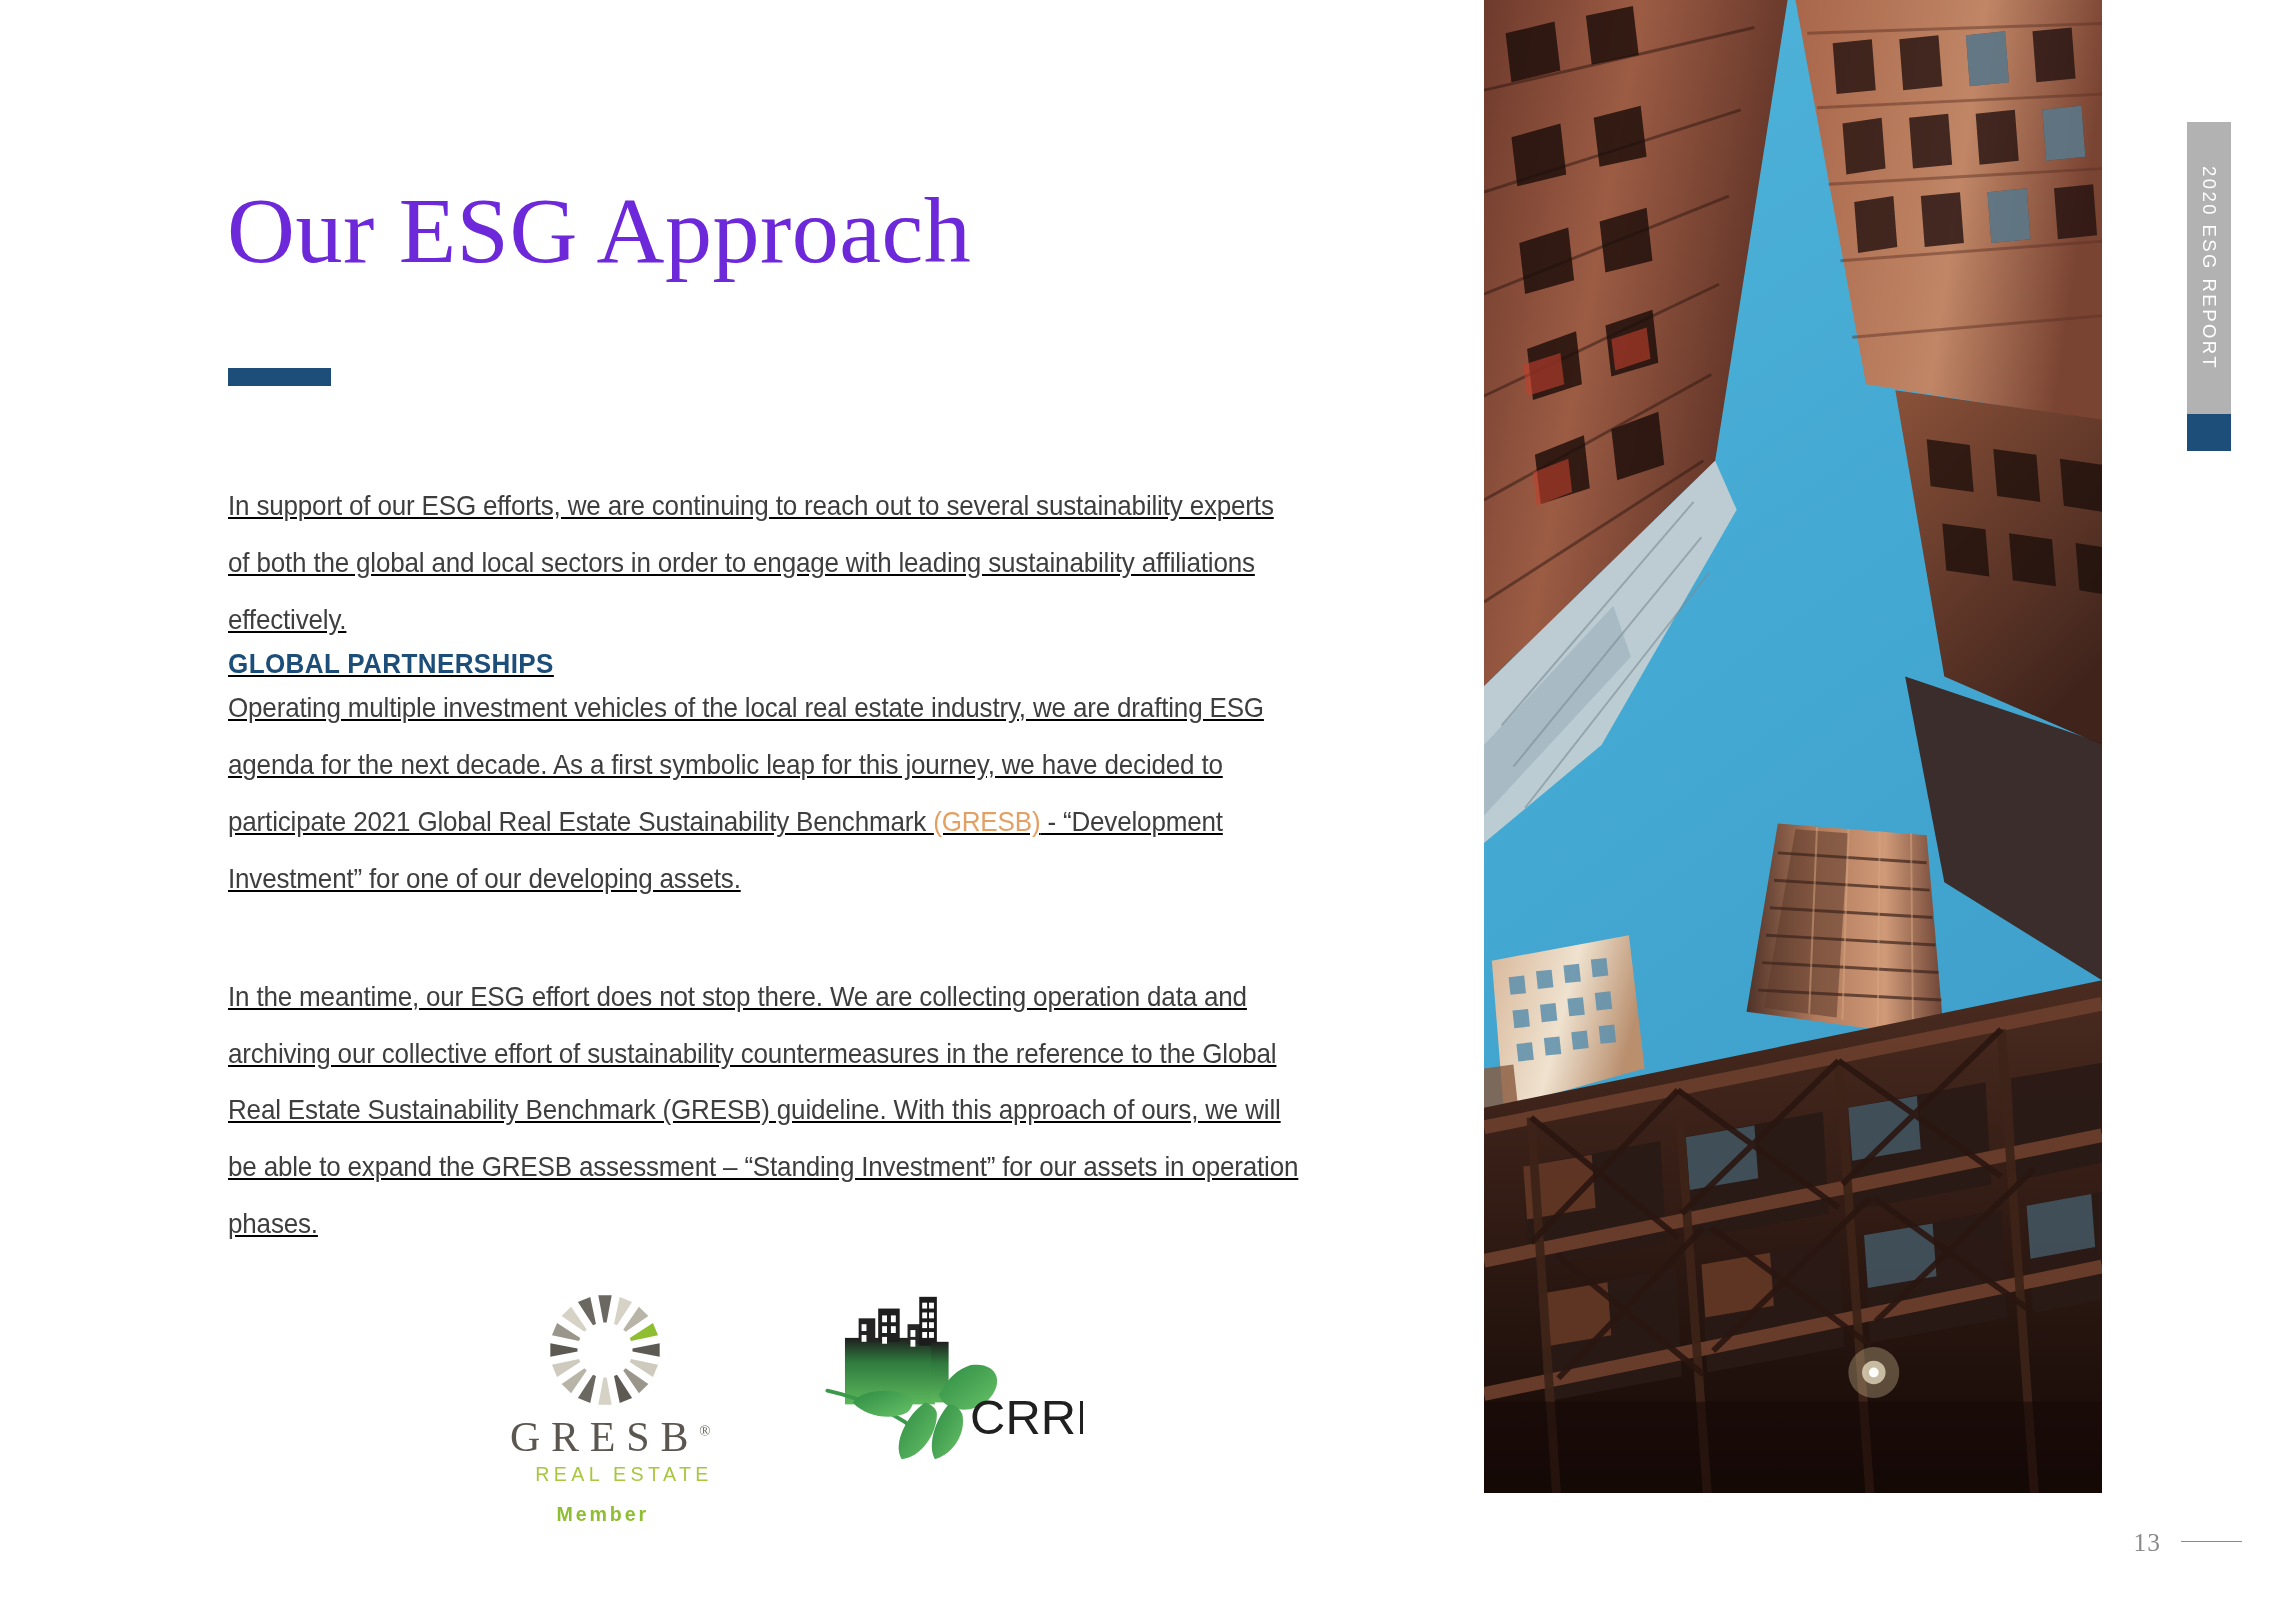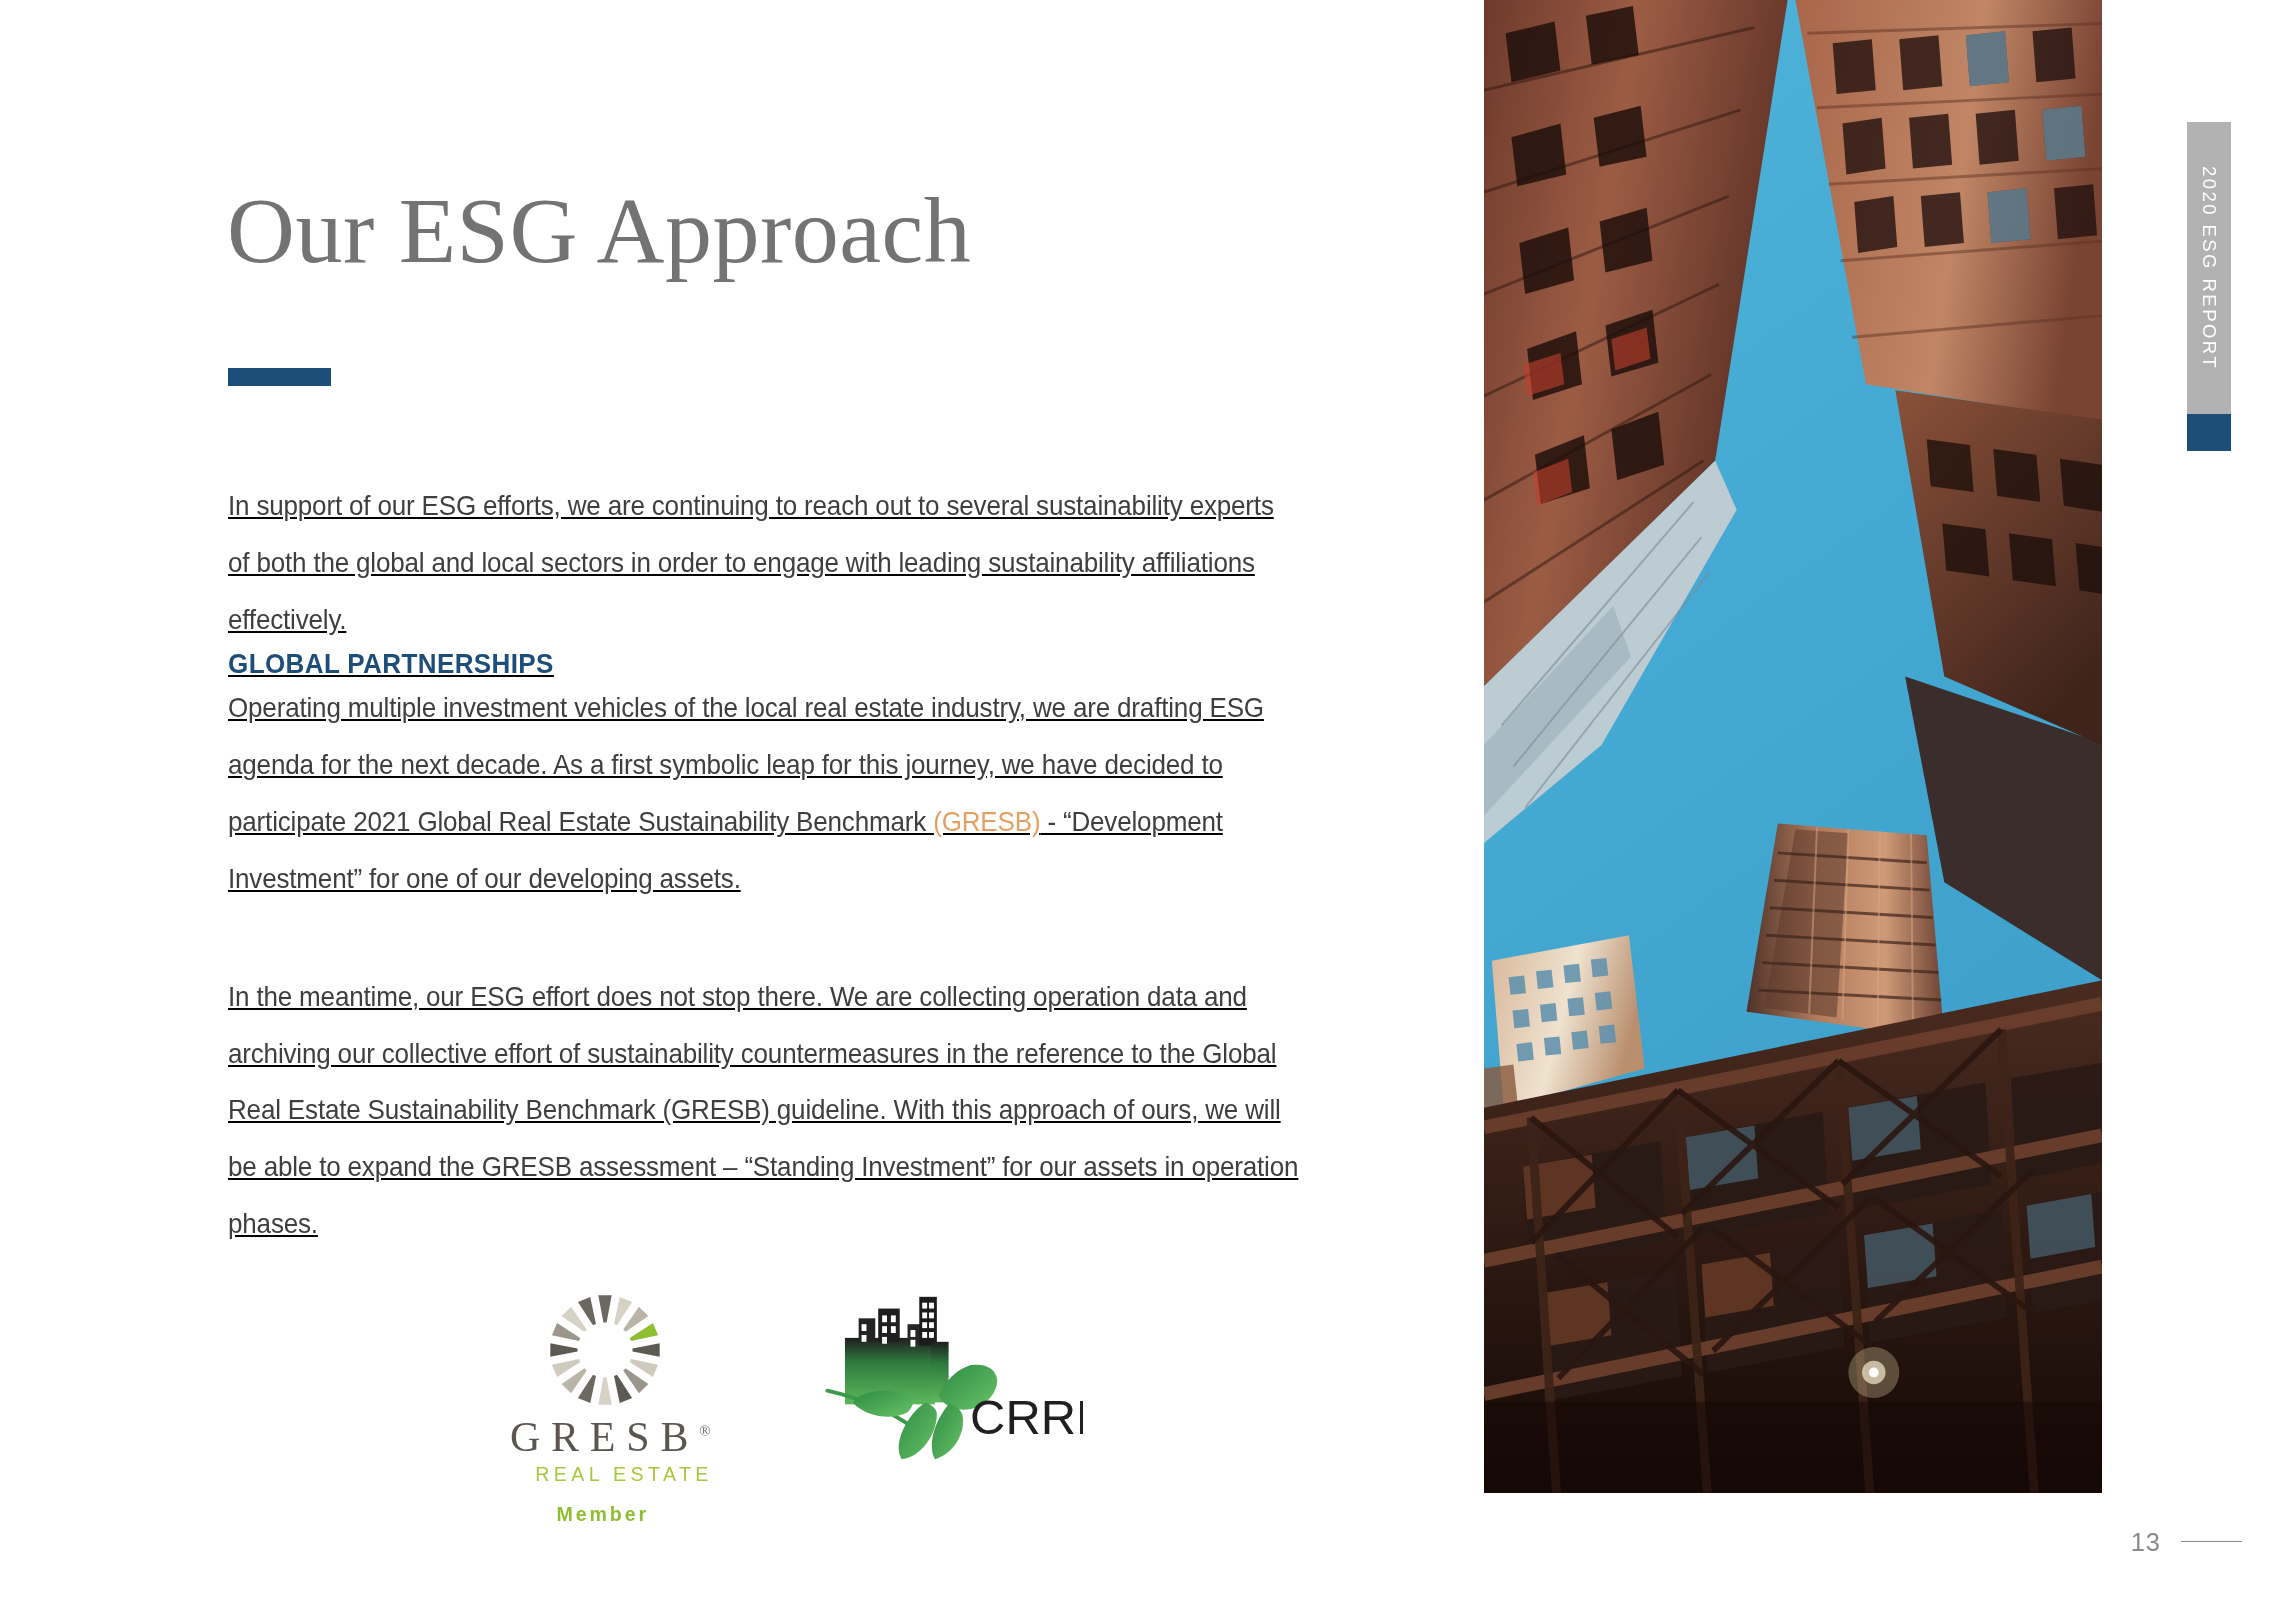--- a/index.html
+++ b/index.html
@@ -17,21 +17,21 @@
 
   
   .page-title {
     position: absolute;
     left: 227px;
     top: 181px;
     font-family: "Liberation Serif", "DejaVu Serif", serif;
     font-size: 94px;
     line-height: 1.05;
     font-weight: 400;
-    color: #737373;
+    color: #6d28d9;
     letter-spacing: 0.5px;
     white-space: nowrap;
   }
 
   .accent-bar {
     position: absolute;
     left: 228px;
     top: 368px;
     width: 103px;
     height: 17.6px;
@@ -192,21 +192,21 @@
     overflow: hidden;
     background: #2b1a14;
   }
   .photo svg { display: block; width: 100%; height: 100%; }
 
   
   .page-number {
     position: absolute;
     right: 132px;
     top: 1528px;
-    font-family: Liberation Sans, sans-serif;
+    font-family: Liberation Serif, serif;
     font-size: 25.5px;
     font-weight: 300;
     color: #8a8a8a;
     letter-spacing: 1px;
   }
   .page-rule {
     position: absolute;
     right: 51px;
     top: 1541px;
     width: 61px;

